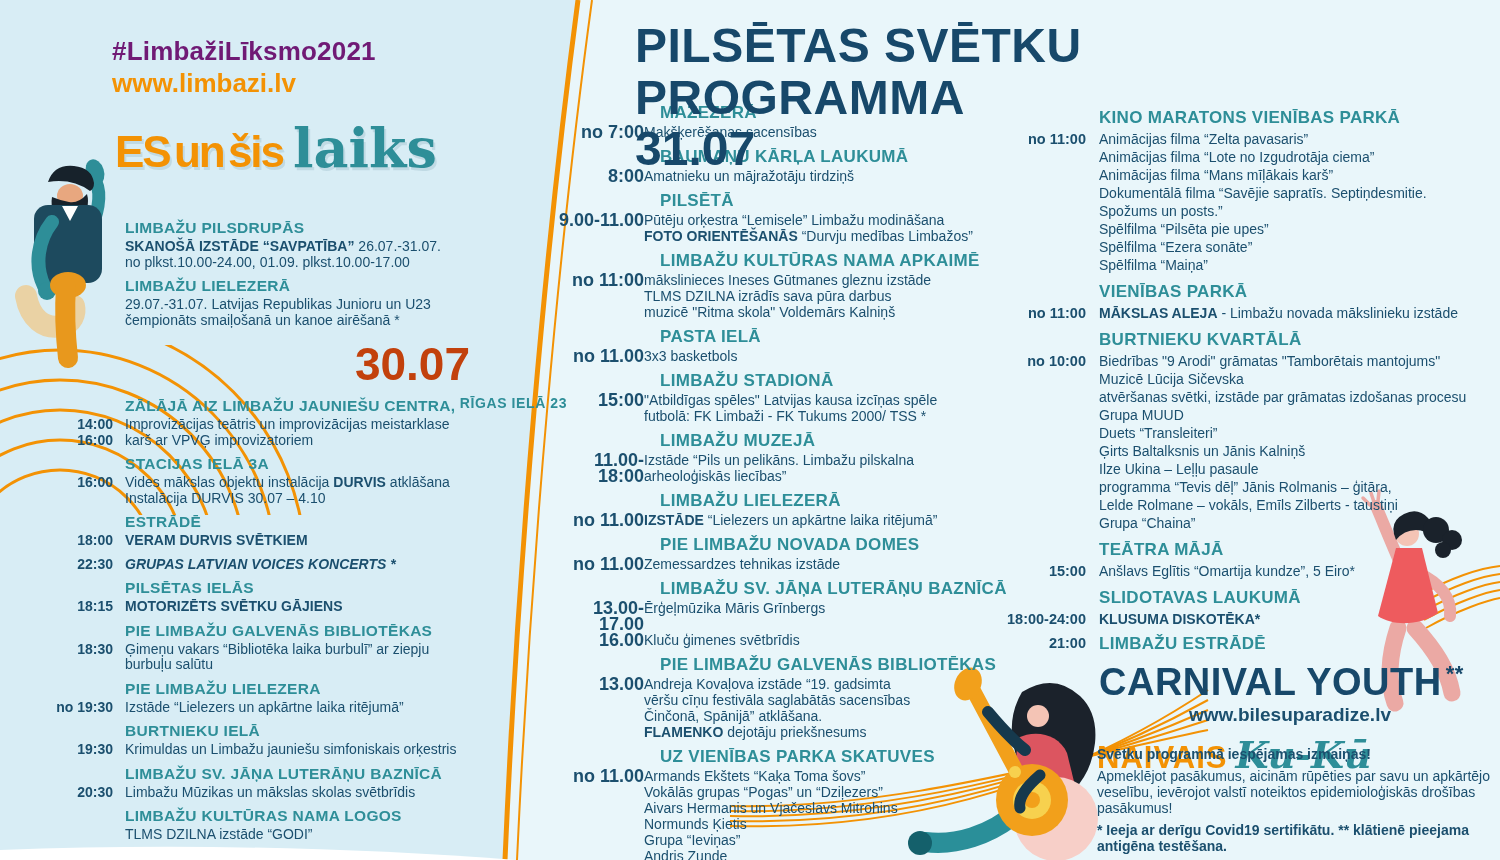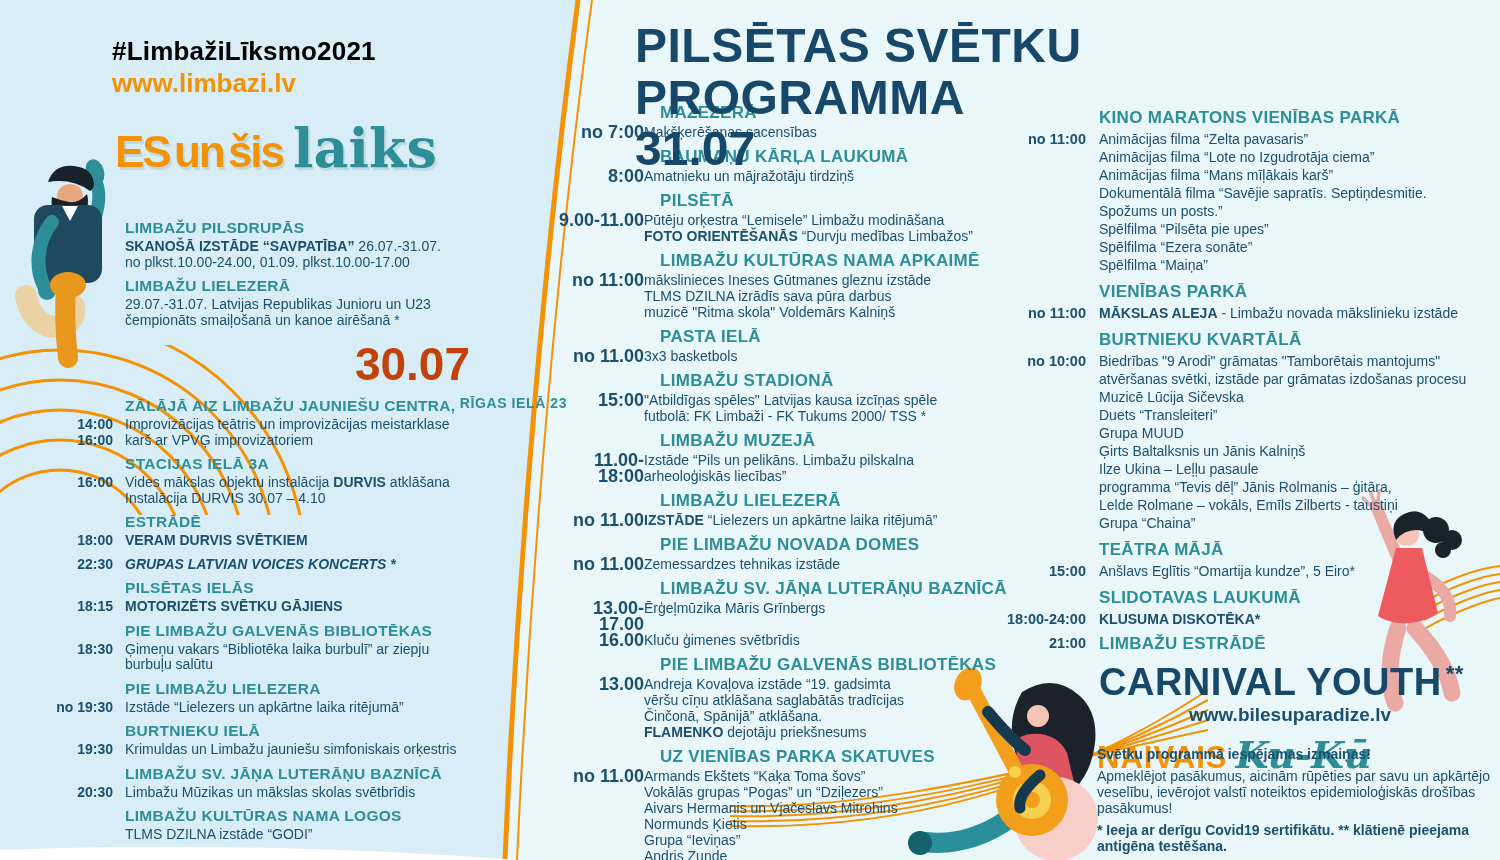--- a/index.html
+++ b/index.html
@@ -7,21 +7,21 @@
     position:relative;width:1500px;height:860px;overflow:hidden;
     background:#e9f6fa;
     font-family:"Liberation Sans","DejaVu Sans",sans-serif;
     color:#1b4f6e;
   }
   svg{display:block;}
   .deco{position:absolute;pointer-events:none;}
 
   
   .brand{position:absolute;left:112px;top:36px;z-index:3;}
-  .hashtag{font-size:26px;font-weight:700;color:#000000;letter-spacing:.2px;}
+  .hashtag{font-size:26px;font-weight:700;color:#701a75;letter-spacing:.2px;}
   .site{font-size:26px;font-weight:700;color:#f39204;margin-top:1px;}
   .logo{position:absolute;left:115px;top:116px;white-space:nowrap;z-index:3;
         text-shadow:2px 3px 0 rgba(27,79,110,.12);}
   .logo-main{font-size:44px;font-weight:700;color:#f39204;letter-spacing:-2px;word-spacing:-6px;}
   .logo-script{font-family:"DejaVu Serif",serif;font-weight:700;
         font-size:54px;color:#2e8e98;margin-left:10px;}
 
   .title-block{position:absolute;left:635px;top:20px;width:770px;text-align:left;
         color:#17486a;z-index:3;}
   .title-main{font-size:48px;font-weight:700;letter-spacing:.5px;line-height:52px;}
@@ -436,21 +436,21 @@
           </div>
         </div>
         <div class="section">
           <div class="venue">PIE LIMBAŽU GALVENĀS BIBLIOTĒKAS</div>
           <div class="row">
             <div class="time">
               <div>13.00</div>
             </div>
             <div class="desc">
               <div class="line">Andreja Kovaļova izstāde “19. gadsimta</div>
-              <div class="line">vēršu cīņu atklāšana saglabātās tradīcijas</div>
+              <div class="line">vēršu cīņu festivāla saglabātās sacensības</div>
               <div class="line">Činčonā, Spānijā” atklāšana.</div>
               <div class="line"><span class="b">FLAMENKO</span><span> dejotāju priekšnesums</span></div>
             </div>
           </div>
         </div>
         <div class="section">
           <div class="venue">UZ VIENĪBAS PARKA SKATUVES</div>
           <div class="row">
             <div class="time">
               <div>no 11.00</div>
@@ -501,24 +501,24 @@
           </div>
         </div>
         <div class="section">
           <div class="venue">BURTNIEKU KVARTĀLĀ</div>
           <div class="row">
             <div class="time">
               <div>no 10:00</div>
             </div>
             <div class="desc">
               <div class="line">Biedrības "9 Arodi" grāmatas "Tamborētais mantojums"</div>
+              <div class="line">Muzicē Lūcija Sičevska</div>
               <div class="line">atvēršanas svētki, izstāde par grāmatas izdošanas procesu</div>
-              <div class="line">Muzicē Lūcija Sičevska</div>
+              <div class="line">Grupa MUUD</div>
               <div class="line">Duets “Transleiteri”</div>
-              <div class="line">Grupa MUUD</div>
               <div class="line">Ģirts Baltalksnis un Jānis Kalniņš</div>
               <div class="line">Ilze Ukina – Leļļu pasaule</div>
               <div class="line">programma “Tevis dēļ” Jānis Rolmanis – ģitāra,</div>
               <div class="line">Lelde Rolmane – vokāls, Emīls Zilberts - taustiņi</div>
               <div class="line">Grupa “Chaina”</div>
             </div>
           </div>
         </div>
         <div class="section">
           <div class="venue">TEĀTRA MĀJĀ</div>

